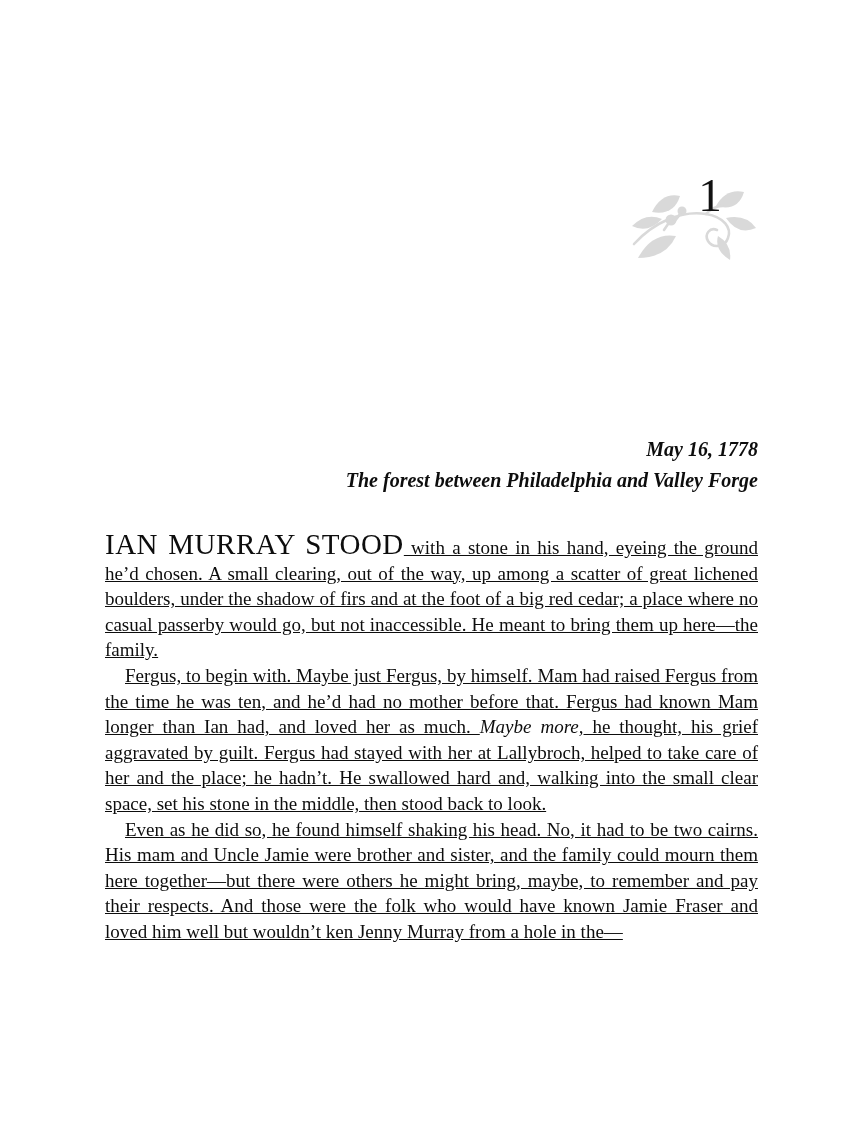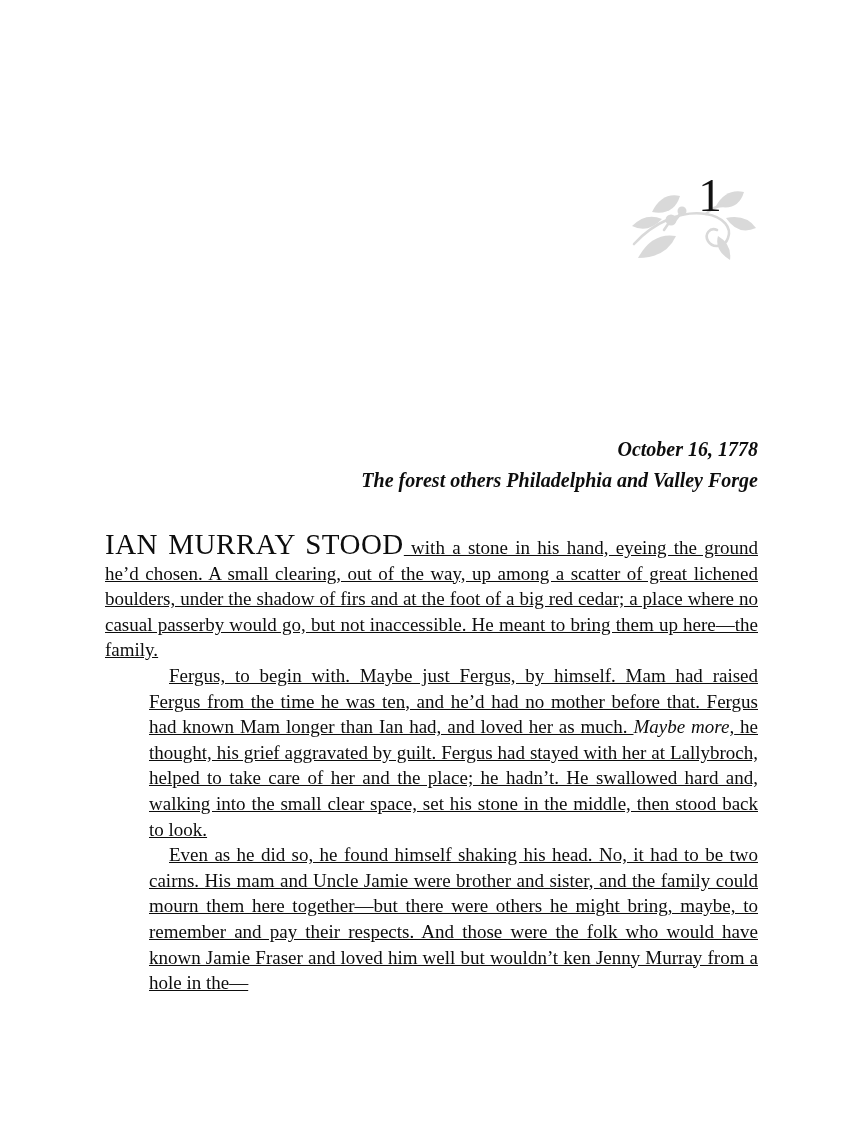--- a/index.html
+++ b/index.html
@@ -73,21 +73,20 @@
     line-height: 25.6px;
     text-align: justify;
     color: #0d0d0d;
   }
   .body-text p {
     margin: 0;
     padding: 0;
   }
   .body-text p.indent {
     text-indent: 20px;
-    margin-left: 44px;
   }
   .run-lead {
     font-size: 29px;
     line-height: 25.6px;
     letter-spacing: 0.5px;
   }
   .run-italic {
     font-style: italic;
   }
   .run-normal {
@@ -126,22 +125,22 @@
       <path d="M44,36 Q49,30 52,25"></path>
 
       <path d="M76,28 Q84,20 92,20"></path>
     </g>
   </svg>
 
   <div class="chapter-number">1</div>
 
 
   <div class="dateline">
-    <div>October 16, 1778</div>
-    <div>The forest others Philadelphia and Valley Forge</div>
+    <div>May 16, 1778</div>
+    <div>The forest between Philadelphia and Valley Forge</div>
   </div>
 
   <div class="body-text" id="body-text">
       <p class=""><span class="run-lead">IAN MURRAY STOOD</span><span class="run-normal"> with a stone in his hand, eyeing the ground he’d chosen. A small clearing, out of the way, up among a scatter of great lichened boulders, under the shadow of firs and at the foot of a big red cedar; a place where no casual passerby would go, but not inaccessible. He meant to bring them up here—the family.</span></p>
       <p class="indent"><span class="run-normal">Fergus, to begin with. Maybe just Fergus, by himself. Mam had raised Fergus from the time he was ten, and he’d had no mother before that. Fergus had known Mam longer than Ian had, and loved her as much. </span><span class="run-italic">Maybe more,</span><span class="run-normal"> he thought, his grief aggravated by guilt. Fergus had stayed with her at Lallybroch, helped to take care of her and the place; he hadn’t. He swallowed hard and, walking into the small clear space, set his stone in the middle, then stood back to look.</span></p>
       <p class="indent"><span class="run-normal">Even as he did so, he found himself shaking his head. No, it had to be two cairns. His mam and Uncle Jamie were brother and sister, and the family could mourn them here together—but there were others he might bring, maybe, to remember and pay their respects. And those were the folk who would have known Jamie Fraser and loved him well but wouldn’t ken Jenny Murray from a hole in the—</span></p>
     </div>
 
 </div>
 

